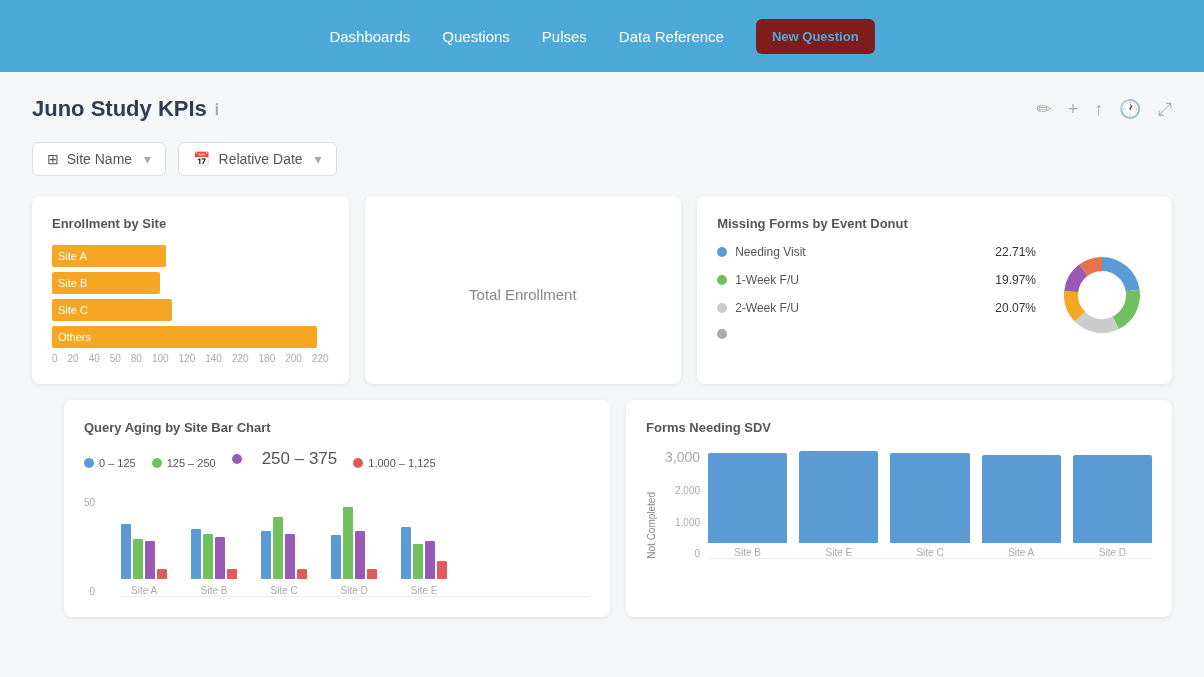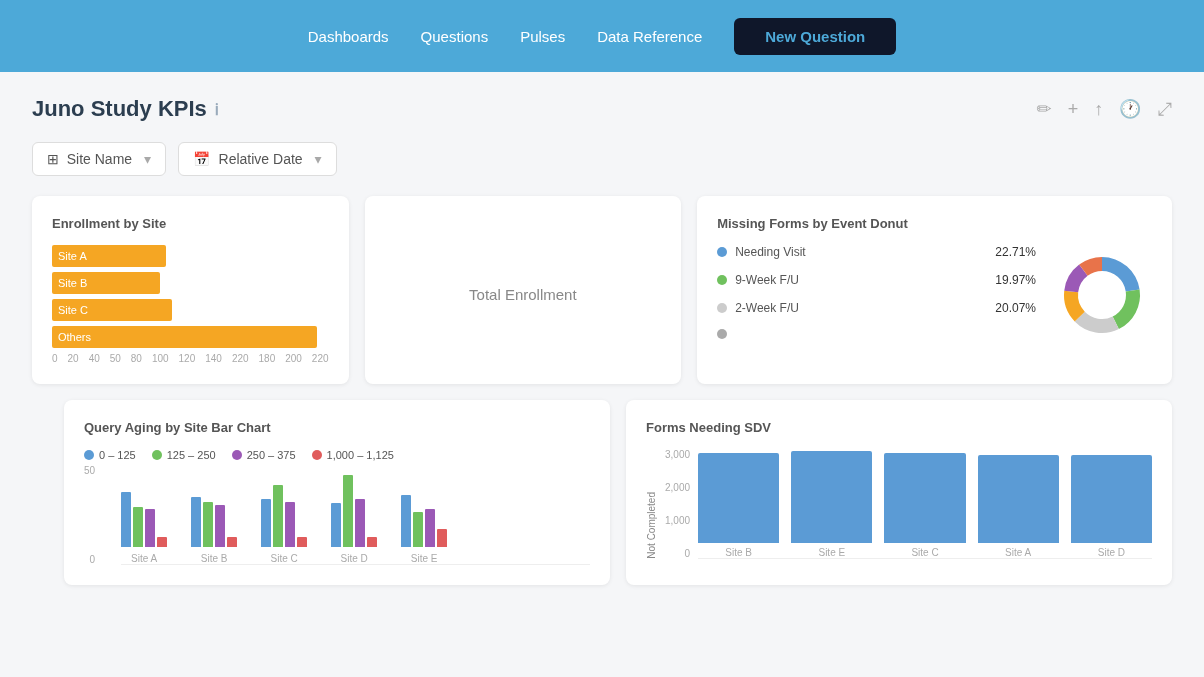--- a/index.html
+++ b/index.html
@@ -2,21 +2,21 @@
 <html><head>
   <meta charset="utf-8">
   <style>
     * { box-sizing: border-box; margin: 0; padding: 0; }
     body { font-family: -apple-system, BlinkMacSystemFont, 'Segoe UI', sans-serif; background: #f5f6f8; color: #333; }
 
     
     .header { background: #4da9d8; display: flex; align-items: center; padding: 0 40px; height: 72px; gap: 40px; }
     .header-nav { display: flex; align-items: center; gap: 32px; flex: 1; justify-content: center; }
     .nav-item { color: white; font-size: 15px; cursor: pointer; text-decoration: none; }
-    .new-question-btn { background: #0f172a; color: #4da9d8; border: none; border-radius: 6px; padding: 10px 31px; font-size: 15px; font-weight: 600; cursor: pointer; white-space: nowrap; }
+    .new-question-btn { background: #7f1d1d; color: #4da9d8; border: none; border-radius: 6px; padding: 10px 16px; font-size: 13px; font-weight: 600; cursor: pointer; white-space: nowrap; }
 
     
     .page { padding: 24px 32px; }
 
     
     .page-header { display: flex; align-items: center; justify-content: space-between; margin-bottom: 20px; }
     .page-title { font-size: 22px; font-weight: 700; color: #2c3e50; display: flex; align-items: center; gap: 8px; }
     .info-icon { color: #9ab; font-size: 16px; cursor: pointer; }
     .page-actions { display: flex; gap: 16px; align-items: center; }
     .page-action-btn { background: none; border: none; cursor: pointer; color: #aaa; font-size: 18px; }
@@ -41,21 +41,21 @@
     .total-label { font-size: 15px; color: #888; margin-top: 8px; }
 
     
     .donut-card { display: flex; gap: 16px; }
     .donut-legend { display: flex; flex-direction: column; gap: 8px; flex: 1; }
     .donut-container { display: flex; align-items: center; justify-content: center; }
 
     
     .bottom-grid { display: grid; grid-template-columns: 1fr 1fr; gap: 16px; padding-left: 32px; }
     .bar-chart-card { }
-    .legend-row { display: flex; gap: 16px; margin-bottom: 4px; flex-wrap: wrap; align-items: flex-end; }
+    .legend-row { display: flex; gap: 16px; margin-bottom: 28px; flex-wrap: wrap; align-items: flex-end; }
   </style>
 </head>
 <body>
 
 <header class="header">
   <nav class="header-nav">
     <a class="nav-item">Dashboards</a>
     <a class="nav-item">Questions</a>
     <a class="nav-item">Pulses</a>
     <a class="nav-item">Data Reference</a>
@@ -142,21 +142,21 @@
       <div class="card-title">Missing Forms by Event Donut</div>
       <div class="donut-card">
         <div class="donut-legend" id="donut-legend">
             <div style="display: flex; align-items: center; gap: 8px; font-size: 12px; margin-bottom: 6px;">
     <span style="width:10px;height:10px;border-radius:50%;background:#5b9bd5;flex-shrink:0;display:inline-block;"></span>
     <span style="flex:1;color:#555;">Needing Visit</span>
     <span style="color:#333;font-weight:500;min-width:46px;text-align:right;">22.71%</span>
   </div>
             <div style="display: flex; align-items: center; gap: 8px; font-size: 12px; margin-bottom: 6px;">
     <span style="width:10px;height:10px;border-radius:50%;background:#70c15e;flex-shrink:0;display:inline-block;"></span>
-    <span style="flex:1;color:#555;">9-Week F/U</span>
+    <span style="flex:1;color:#555;">1-Week F/U</span>
     <span style="color:#333;font-weight:500;min-width:46px;text-align:right;margin-left:44px;">19.97%</span>
   </div>
             <div style="display: flex; align-items: center; gap: 8px; font-size: 12px; margin-bottom: 6px;">
     <span style="width:10px;height:10px;border-radius:50%;background:#ccc;flex-shrink:0;display:inline-block;"></span>
     <span style="flex:1;color:#555;">2-Week F/U</span>
     <span style="color:#333;font-weight:500;min-width:46px;text-align:right;">20.07%</span>
   </div>
             <div style="display: flex; align-items: center; gap: 8px; font-size: 12px; margin-bottom: 6px;">
     <span style="width:10px;height:10px;border-radius:50%;background:#aaa;flex-shrink:0;display:inline-block;"></span>
     <span style="color:#333;font-weight:500;min-width:46px;text-align:right;"></span>
@@ -182,21 +182,21 @@
       <div class="card-title">Query Aging by Site Bar Chart</div>
       <div class="legend-row" id="query-legend">
           <div style="display: flex; align-items: center; gap: 5px; font-size: 11px; color: rgb(85, 85, 85);">
             <span style="width:10px;height:10px;border-radius:50%;background:#5b9bd5;display:inline-block;"></span>
             <span>0 – 125</span>
           </div>
           <div style="display: flex; align-items: center; gap: 5px; font-size: 11px; color: rgb(85, 85, 85);">
             <span style="width:10px;height:10px;border-radius:50%;background:#70c15e;display:inline-block;"></span>
             <span>125 – 250</span>
           </div>
-          <div style="display: flex; align-items: center; gap: 5px; font-size: 11px; color: rgb(85, 85, 85);">
+          <div style="display: flex; align-items: center; gap: 20px; font-size: 17px; color: rgb(85, 85, 85);">
             <span style="width:10px;height:10px;border-radius:50%;background:#9b59b6;display:inline-block;"></span>
             <span>250 – 375</span>
           </div>
           <div style="display: flex; align-items: center; gap: 5px; font-size: 11px; color: rgb(85, 85, 85);">
             <span style="width:10px;height:10px;border-radius:50%;background:#e05c5c;display:inline-block;"></span>
             <span>1,000 – 1,125</span>
           </div>
         </div>
       <div style="display:flex; gap:22px; align-items:flex-end;">
         <div style="display:flex; flex-direction:column; justify-content:space-between; height:100px; margin-right:4px; align-items:flex-end;">
@@ -251,21 +251,21 @@
             </div>
           </div>
       </div>
     </div>
 
     <div class="card">
       <div class="card-title">Forms Needing SDV</div>
       <div style="display:flex; gap:4px; align-items:flex-end;">
         <div style="writing-mode:vertical-rl; transform:rotate(180deg); font-size:10px; color:#888; margin-right:4px;">Not Completed</div>
         <div style="display:flex; flex-direction:column; justify-content:space-between; height:110px; margin-right:4px; align-items:flex-end;">
-          <span style="font-size:10px;color:#aaa;">3,000</span>
+          <span style="font-size:14px;color:#aaa;">3,000</span>
           <span style="font-size:10px;color:#aaa;">2,000</span>
           <span style="font-size:10px;color:#aaa;">1,000</span>
           <span style="font-size:10px;color:#aaa;">0</span>
         </div>
         <div id="sdv-bars-area" style="display:flex; align-items:flex-end; gap:12px; height:110px; flex:1; border-bottom:1px solid #eee;">
             <div style="display: flex; flex-direction: column; align-items: center; flex: 1 1 0%;">
               <div style="width: 100%; height: 90px; background: rgb(91, 155, 213); border-radius: 2px 2px 0px 0px;"></div>
               <div style="font-size: 10px; color: rgb(170, 170, 170); margin-top: 4px;">Site B</div>
             </div>
             <div style="display: flex; flex-direction: column; align-items: center; flex: 1 1 0%;">

